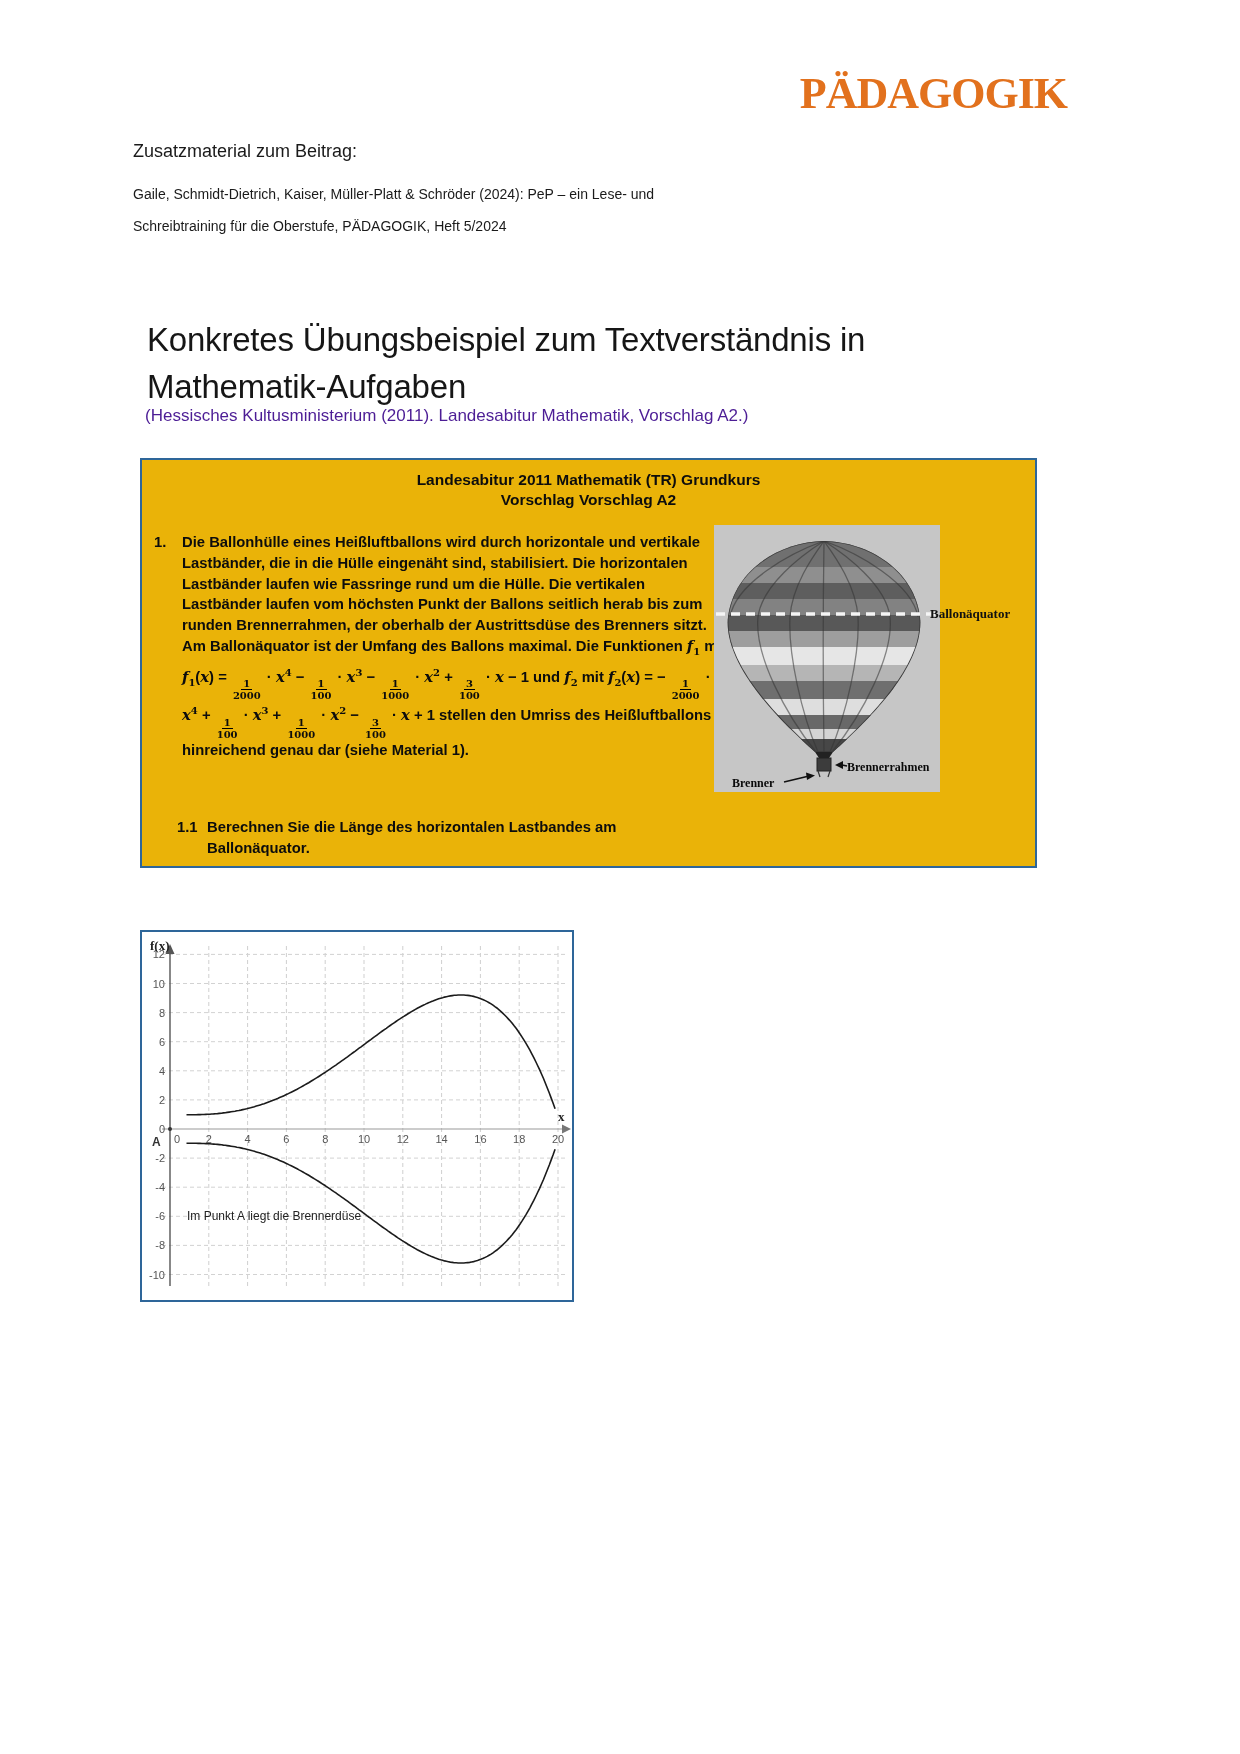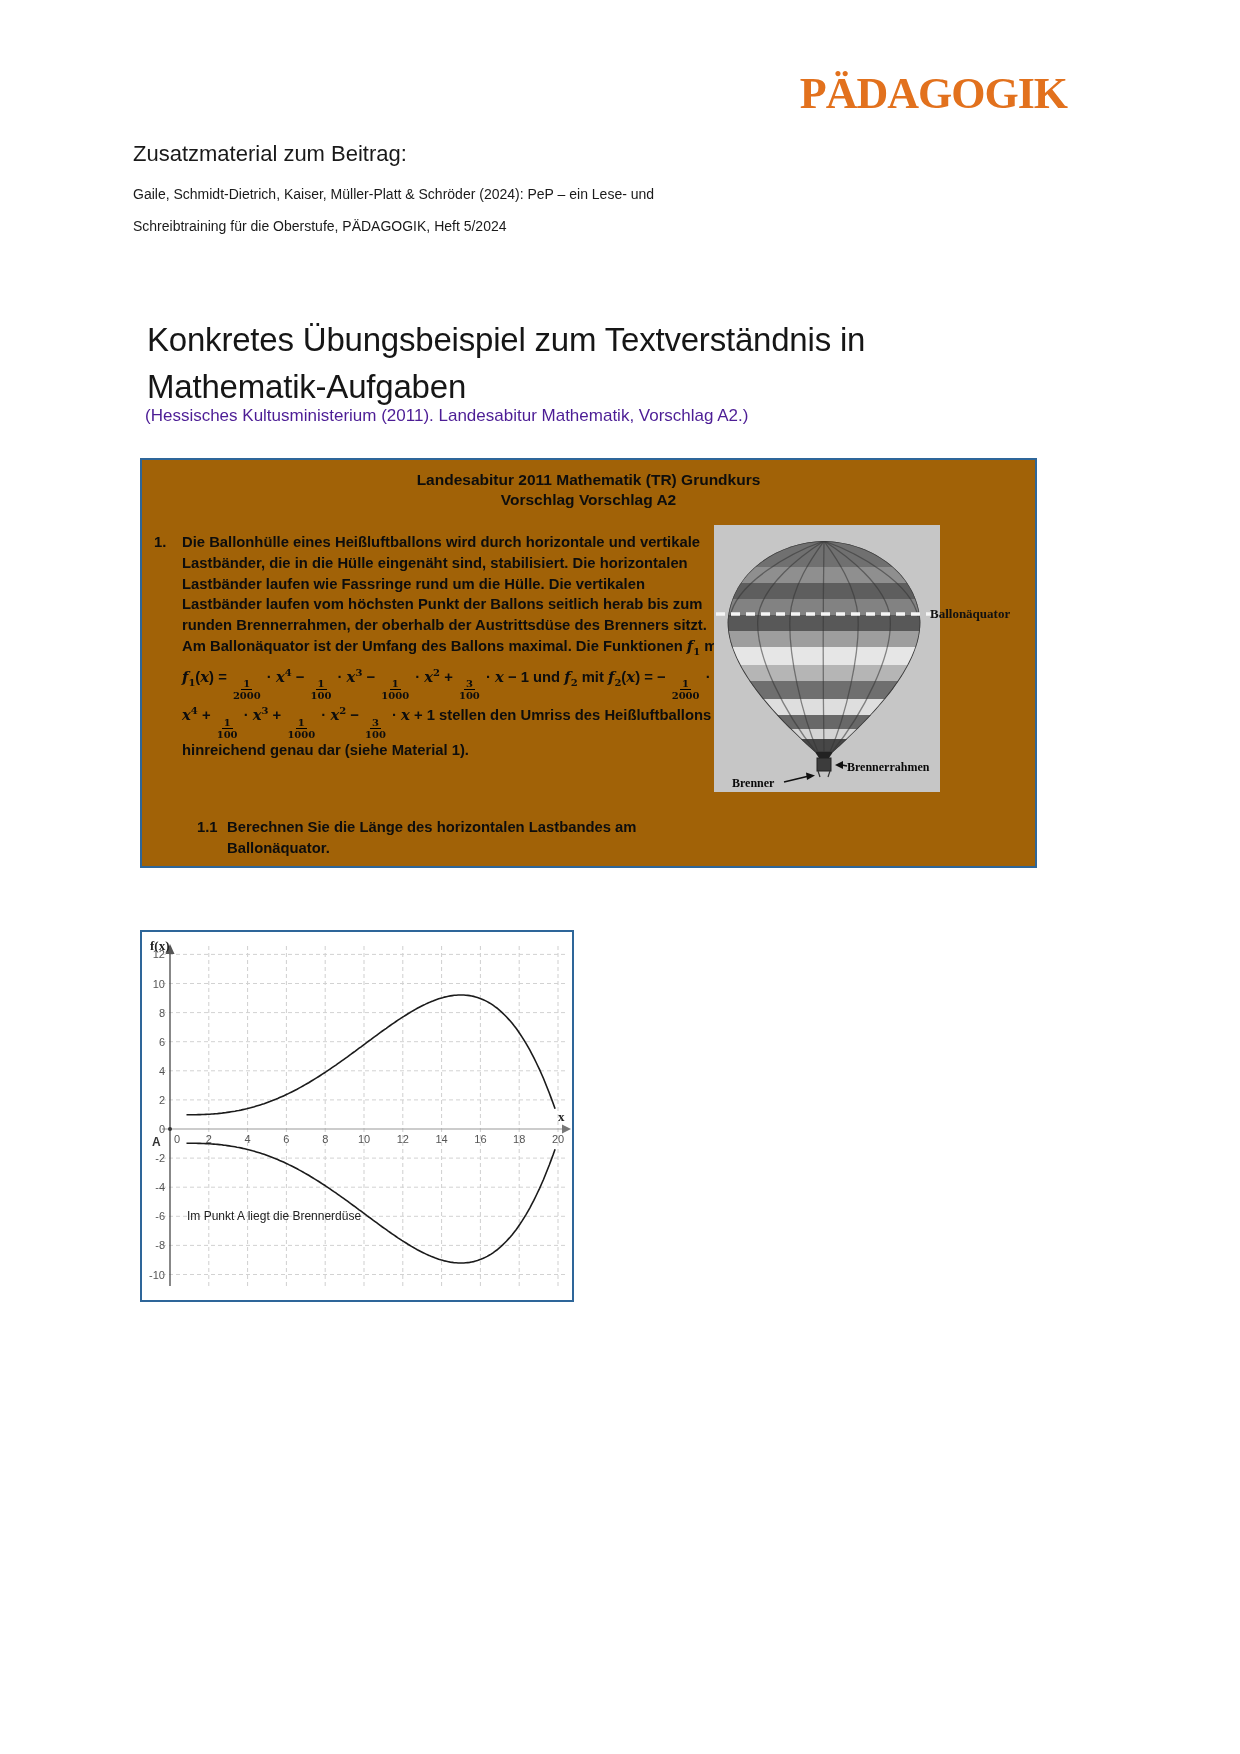--- a/index.html
+++ b/index.html
@@ -3,49 +3,49 @@
 <meta charset="utf-8">
 <style>
   html,body{margin:0;padding:0;background:#ffffff;}
   .page{position:relative;width:1240px;height:1754px;background:#fff;overflow:hidden;
         font-family:"Liberation Sans",sans-serif;color:#1a1a1a;}
 
   .logo{position:absolute;left:765px;top:72px;width:302px;text-align:right;
         font-family:"Liberation Serif",serif;font-weight:700;font-size:44px;
         letter-spacing:-1px;color:#e2711d;line-height:1;}
 
-  .supp{position:absolute;left:133px;top:141px;font-size:22px;}
+  .supp{position:absolute;left:133px;top:141px;font-size:18px;}
   .cite{position:absolute;left:133px;top:178px;font-size:14px;line-height:32px;width:800px;}
 
   .heading{position:absolute;left:131px;top:300px;width:790px;margin:16px;
            font-size:33px;font-weight:400;line-height:47px;color:#161616;letter-spacing:-0.2px;}
   .source-note{position:absolute;left:117px;top:406px;font-size:17px;color:#4c1d95;margin-left:28px;}
 
   .task-box{position:absolute;left:140px;top:458px;width:897px;height:410px;
-            border:2px solid #2e6699;background:#a16207;box-sizing:border-box;}
+            border:2px solid #2e6699;background:#eab308;box-sizing:border-box;}
   .box-title{position:absolute;top:10px;left:0;right:0;text-align:center;
              font-size:15.5px;font-weight:700;line-height:20px;color:#0d0d0d;}
   .task-item{position:absolute;top:72px;left:12px;width:575px;display:flex;
              font-size:14.8px;font-weight:600;line-height:20.8px;color:#0d0d0d;}
   .task-num{width:28px;flex:0 0 28px;}
   .task-text{width:545px;}
   .mvar{font-family:"DejaVu Serif",serif;font-style:italic;font-weight:600;}
   .task-text sub,.task-text sup{font-size:10px;font-family:"DejaVu Serif",serif;}
   .frac{display:inline-flex;flex-direction:column;align-items:center;
         font-family:"DejaVu Serif",serif;font-weight:700;font-size:10px;line-height:1.1;
         vertical-align:-0.55em;margin:0 1px;}
   .frac .fn{border-bottom:1px solid #000;padding:0 2px;}
   .frac .fd{padding:0 1px;}
 
   .balloon-fig{position:absolute;left:572px;top:65px;width:226px;height:267px;margin:0;}
   .equator-label{position:absolute;left:788px;top:146px;
                  font-family:"Liberation Serif",serif;font-weight:700;font-size:13px;color:#111;}
   .subtask{position:absolute;left:35px;top:357px;width:475px;display:flex;
            font-size:14.8px;font-weight:600;line-height:20.8px;color:#0d0d0d;}
-  .subtask-num{width:30px;flex:0 0 30px;margin-left:20px;}
+  .subtask-num{width:30px;flex:0 0 30px;}
 
   .chart-box{position:absolute;left:140px;top:930px;width:434px;height:372px;
              border:2px solid #2e6699;background:#fff;box-sizing:border-box;}
   .tick{font:11px "Liberation Sans",sans-serif;fill:#555;}
   .axistitle{font:700 13px "Liberation Serif",serif;fill:#222;}
   .note{font:12px "Liberation Sans",sans-serif;fill:#222;}
   .ptlabel{font:700 12px "Liberation Sans",sans-serif;fill:#333;}
   .bal-label{font:700 12px "Liberation Serif",serif;fill:#0a0a0a;}
 </style>
 </head>

